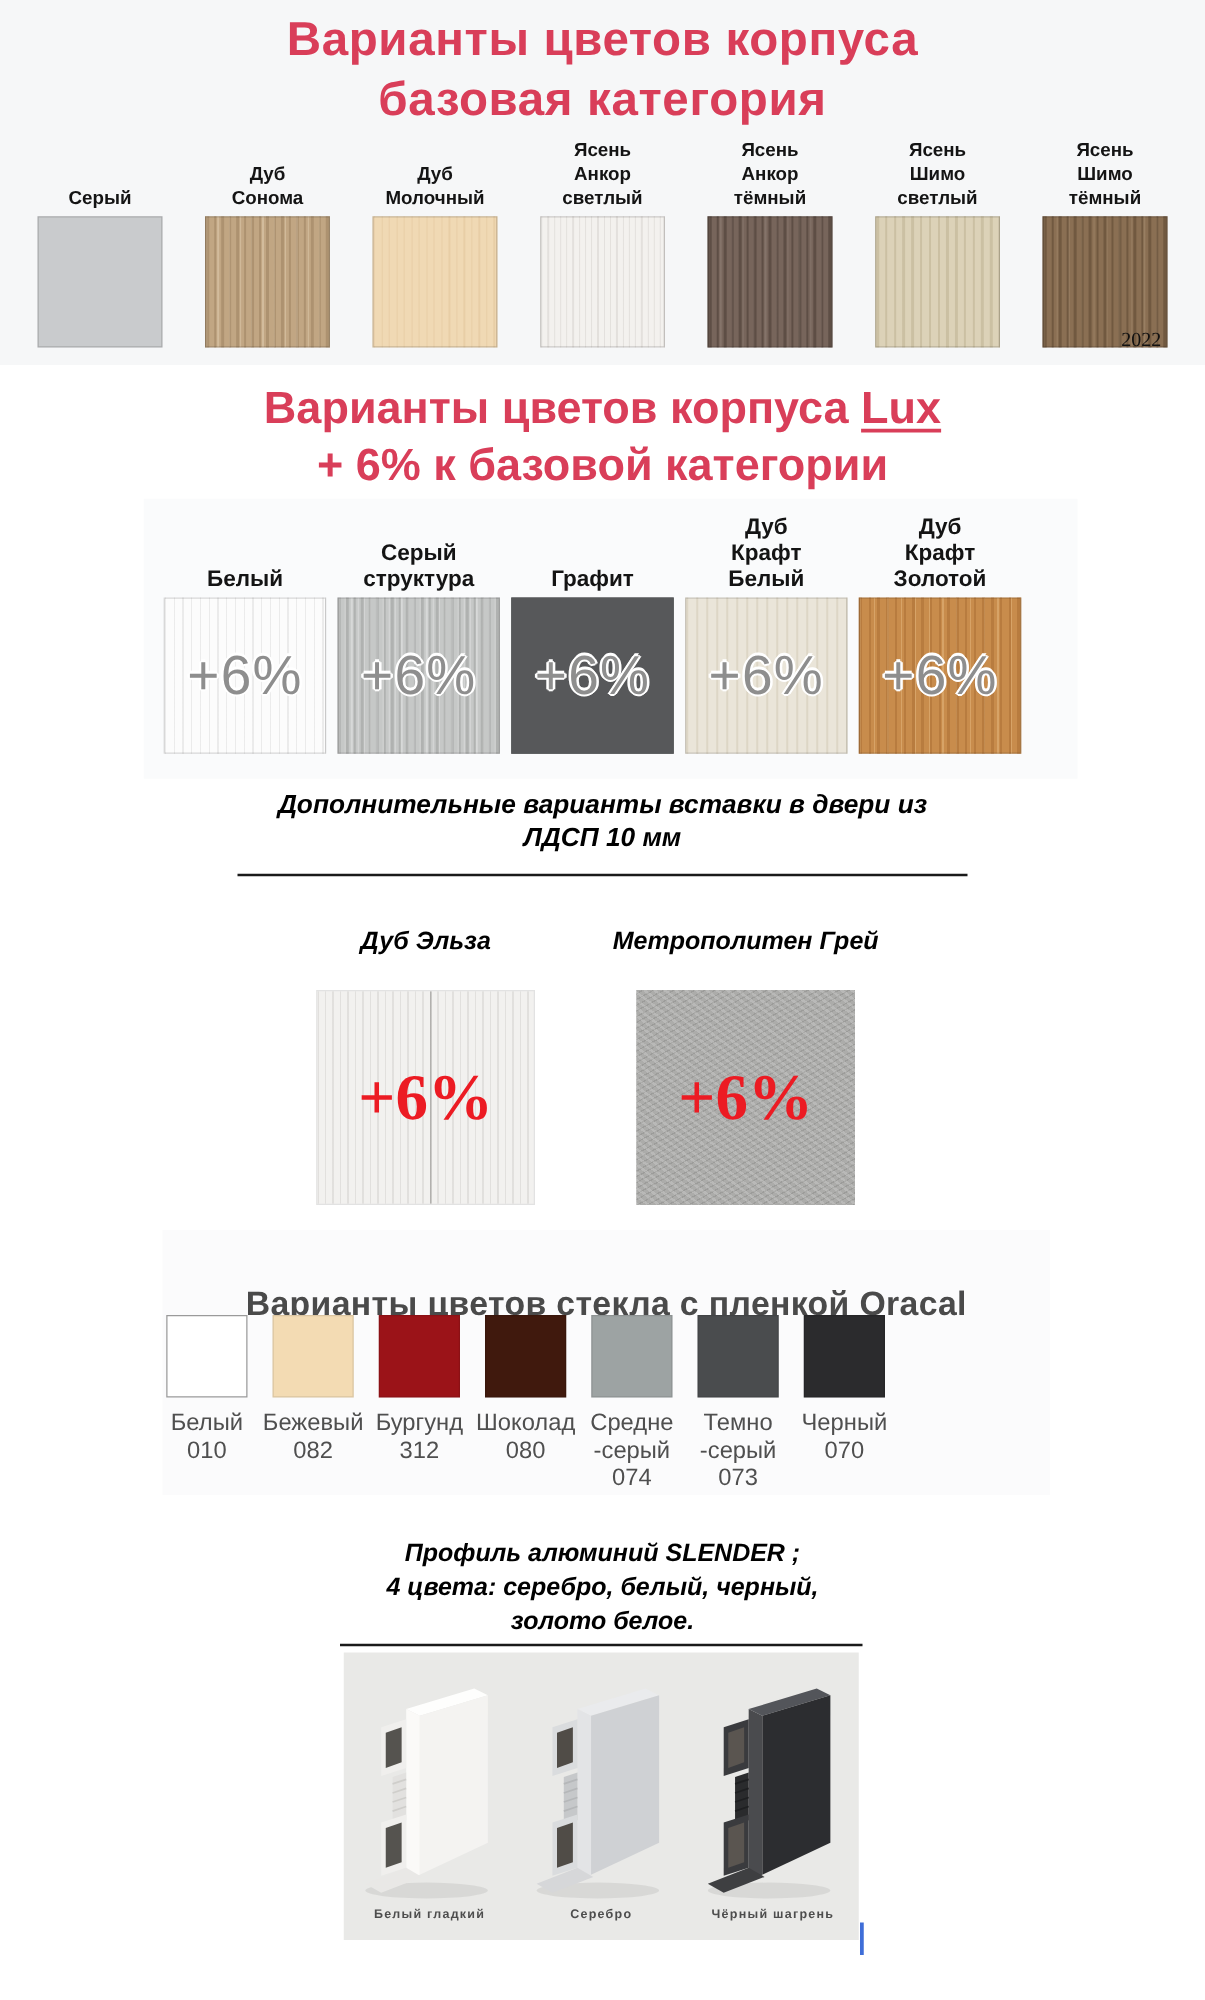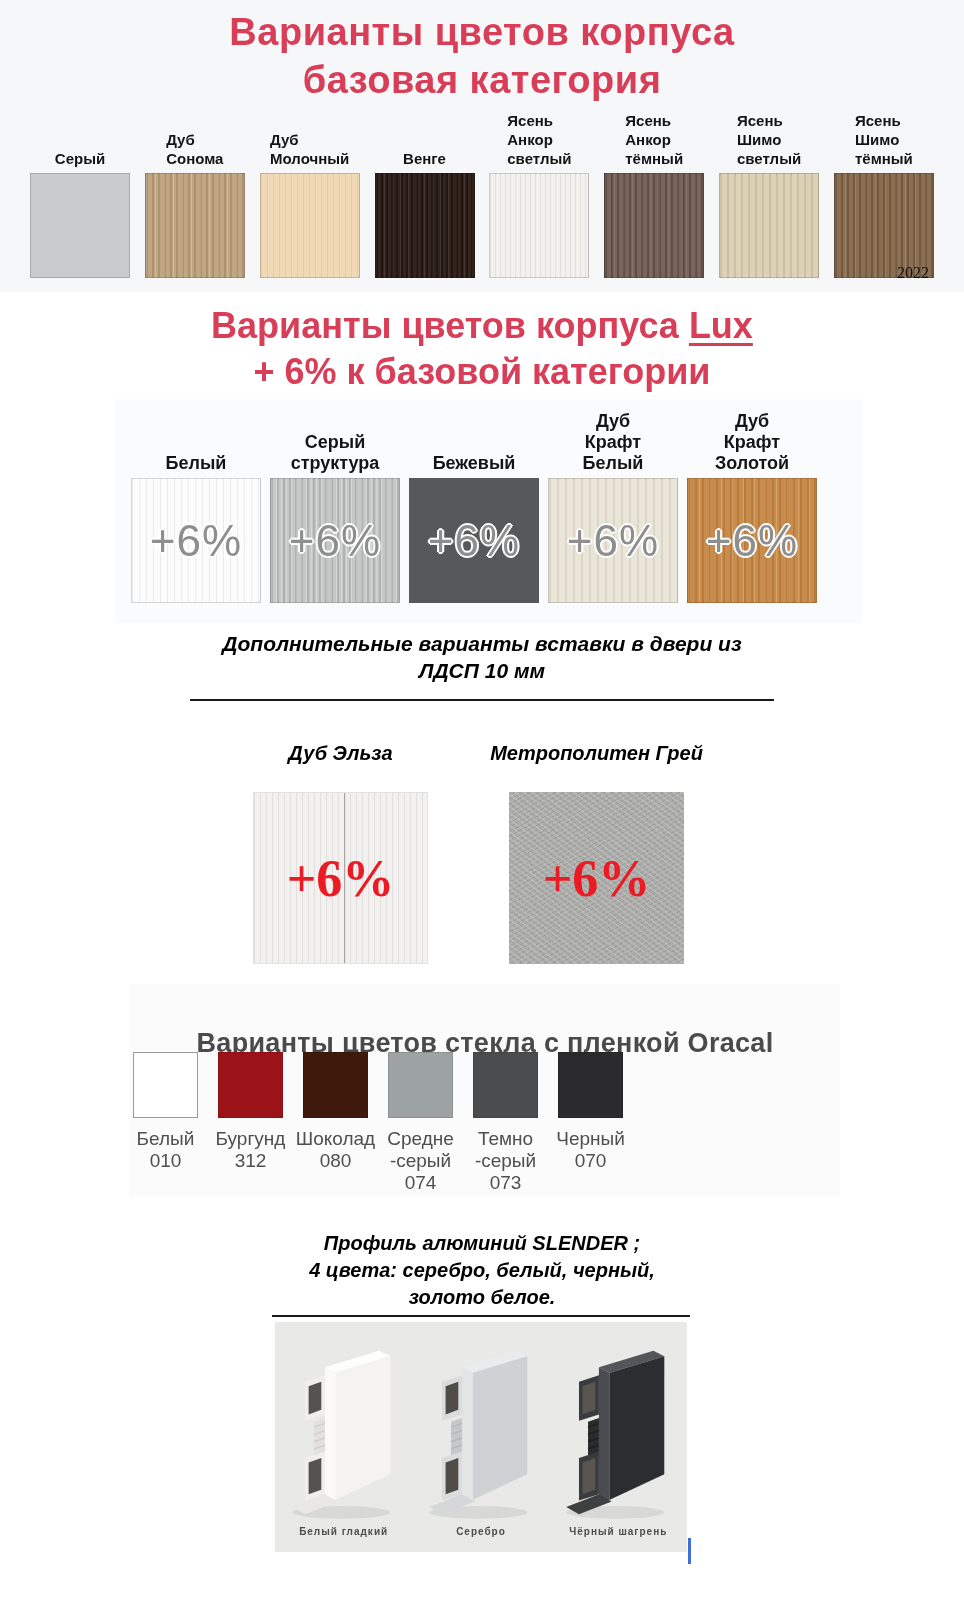--- a/index.html
+++ b/index.html
@@ -20,21 +20,21 @@
     text-align:center; font-size:38px; font-weight:bold;
     line-height:48px; color:#D93E59; letter-spacing:0.5px;
   }
   .base-row {
     position:absolute; top:108px; left:30px; width:904px;
     display:flex; justify-content:space-between;
   }
   .base-col { width:100px; display:flex; flex-direction:column; }
   .base-label {
     height:60px; display:flex; align-items:flex-end; justify-content:center;
-    text-align:left; font-size:15px; font-weight:bold; line-height:19px; color:#141414;
+    text-align:center; font-size:15px; font-weight:bold; line-height:19px; color:#141414;
   }
   .base-sw { margin-top:5px; height:105px; border:1px solid rgba(0,0,0,.16); }
 
   .sw-gray    { background:#C9CBCD; }
   .sw-sonoma  { background-color:#C1A683;
     background-image:repeating-linear-gradient(90deg, rgba(122,95,62,.28) 0 2px, transparent 2px 6px),
                      repeating-linear-gradient(90deg, rgba(255,243,220,.28) 0 1px, transparent 1px 9px); }
   .sw-milk    { background-color:#F0D9B4;
     background-image:repeating-linear-gradient(90deg, rgba(200,160,110,.20) 0 1px, transparent 1px 6px); }
   .sw-wenge   { background-color:#342420;
@@ -196,24 +196,20 @@
     <div class="base-label pre">Дуб
 Сонома</div>
     <div class="base-sw sw-sonoma"></div>
   </div>
   <div class="base-col">
     <div class="base-label pre">Дуб
 Молочный</div>
     <div class="base-sw sw-milk"></div>
   </div>
   <div class="base-col">
-    <div class="base-label pre">Венге</div>
-    <div class="base-sw sw-wenge"></div>
-  </div>
-  <div class="base-col">
     <div class="base-label pre">Ясень
 Анкор
 светлый</div>
     <div class="base-sw sw-ankor-l"></div>
   </div>
   <div class="base-col">
     <div class="base-label pre">Ясень
 Анкор
 тёмный</div>
     <div class="base-sw sw-ankor-d"></div>
@@ -249,21 +245,21 @@
     </div>
   </div>
   <div class="lux-col">
     <div class="lux-label pre">Серый
 структура</div>
     <div class="lux-sw sw-lux-graystr">
       <span class="plus6-gray">+6%</span>
     </div>
   </div>
   <div class="lux-col">
-    <div class="lux-label pre">Бежевый</div>
+    <div class="lux-label pre">Графит</div>
     <div class="lux-sw sw-lux-graphite">
       <span class="plus6-gray">+6%</span>
     </div>
   </div>
   <div class="lux-col">
     <div class="lux-label pre">Дуб
 Крафт
 Белый</div>
     <div class="lux-sw sw-lux-kraft-w">
       <span class="plus6-gray">+6%</span>
@@ -299,20 +295,25 @@
 </div>
 
 <div class="oracal-block"></div>
 <div class="oracal-title">Варианты цветов стекла с пленкой Oracal</div>
 
 <div class="oracal-row">
   <div class="oracal-col">
     <div class="oracal-sw o-white"></div>
     <div class="oracal-label pre">Белый
 010</div>
+  </div>
+  <div class="oracal-col">
+    <div class="oracal-sw o-beige"></div>
+    <div class="oracal-label pre">Бежевый
+082</div>
   </div>
   <div class="oracal-col">
     <div class="oracal-sw o-burgundy"></div>
     <div class="oracal-label pre">Бургунд
 312</div>
   </div>
   <div class="oracal-col">
     <div class="oracal-sw o-choco"></div>
     <div class="oracal-label pre">Шоколад
 080</div>

